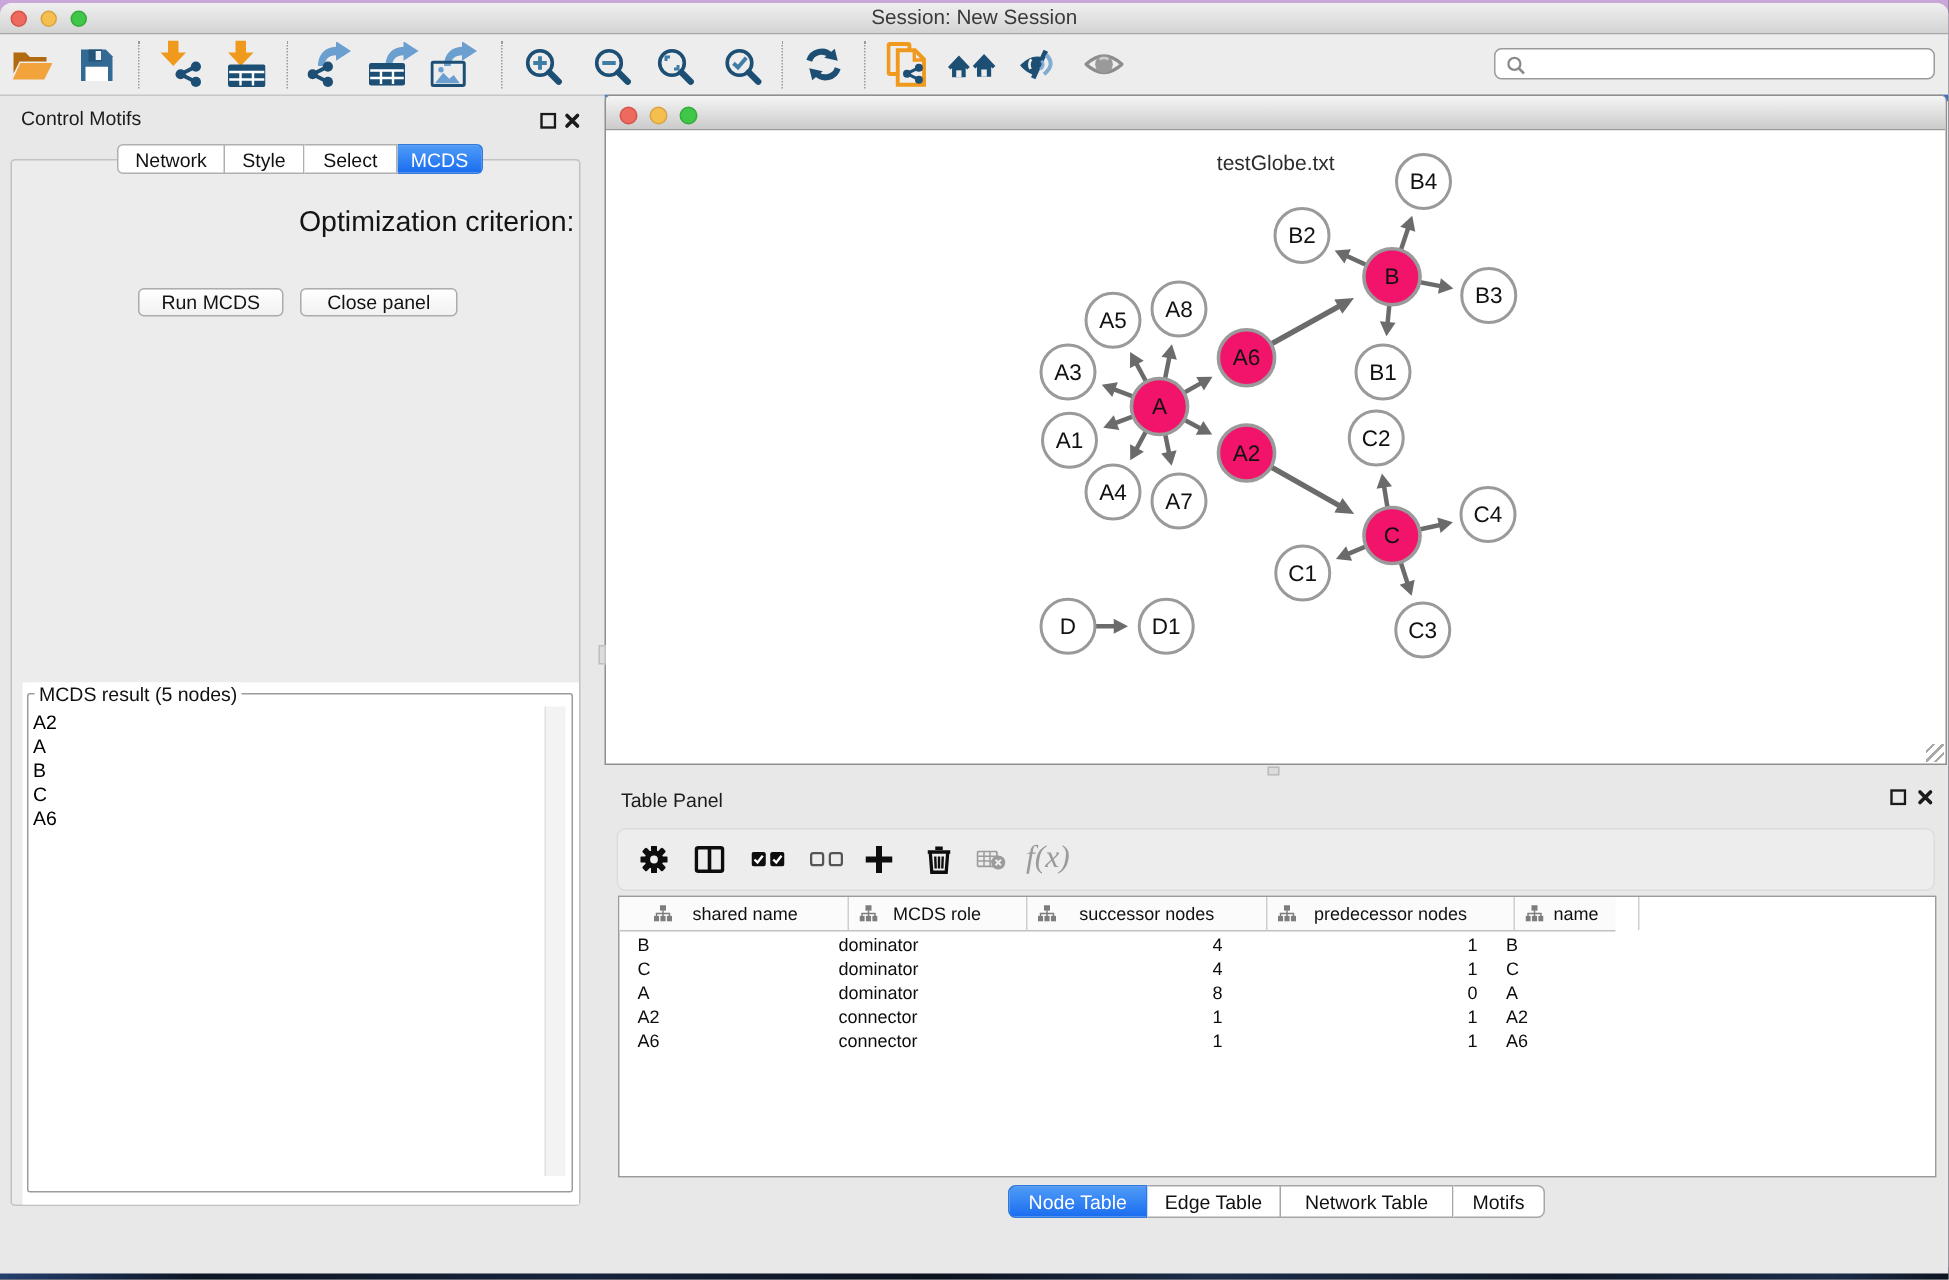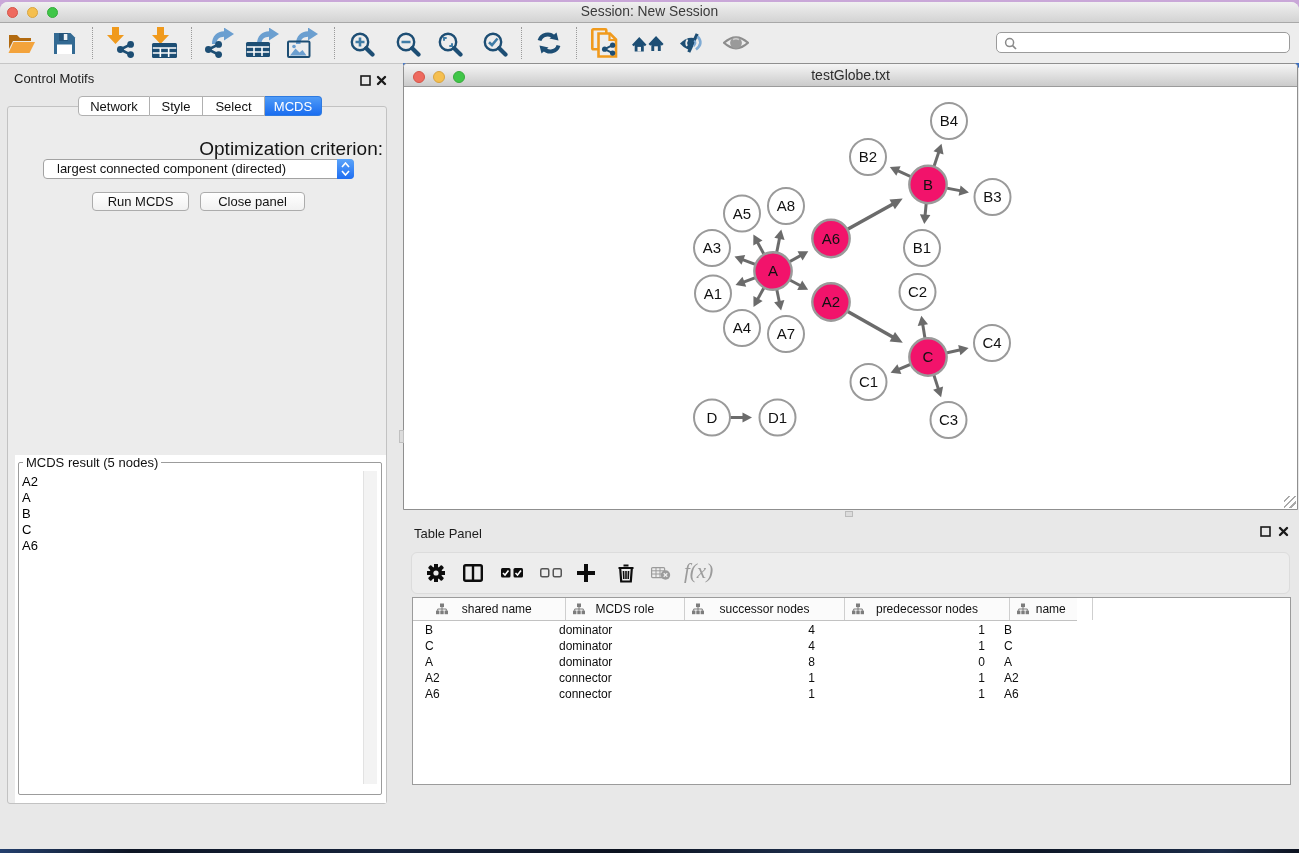--- a/index.html
+++ b/index.html
@@ -37,21 +37,21 @@
   font-size:13px; color:#131313; text-align:center; line-height:17px; }
 #whitepanel { left:15px; top:453px; width:371px; height:348px; background:#fff; }
 #groupbox { left:18px; top:460px; width:364px; height:333px; border:1px solid #9c9c9c; border-radius:2px; background:#fff; }
 #grouplab { position:absolute; left:4px; top:-8px; background:#fff; padding:0 3px; font-size:13px; color:#111; }
 #mlist { position:absolute; left:3px; top:11px; font-size:13px; line-height:16.1px; color:#000; }
 #sbtrack { position:absolute; right:4px; top:8px; width:14px; height:313px; background:#f3f3f3; border-left:1px solid #e2e2e2; }
 
 #nw { left:403px; top:61px; width:895px; height:447px; border:1px solid #8f8f8f; border-radius:4px 4px 0 0; background:#fff; }
 #nw-tb { position:absolute; left:0; top:0; width:100%; height:23px; background:linear-gradient(#f5f5f5,#cbcbcb);
   border-bottom:1px solid #9b9b9b; border-radius:3px 3px 0 0; }
-#nw-tb .t { width:100%; text-align:center; font-size:14px; color:#2d2d2d; line-height:22px; }
+#nw-tb .t { width:100%; text-align:center; font-size:14px; color:#2d2d2d; line-height:22px;margin-top:33px; }
 #nw .light { top:7px; width:12px; height:12px; }
 #grip { position:absolute; right:1px; bottom:1px; width:12px; height:12px;
   background:repeating-linear-gradient(135deg, transparent 0 3px, #a9a9a9 3px 4.5px); }
 
 #tp-title { left:414px; top:524px; font-size:13px; color:#1c1c1c; }
 #tp-toolbar { left:411px; top:550px; width:879px; height:42px; background:#ededed; border:1px solid #dcdcdc; border-radius:6px; }
 #table { left:412px; top:595px; width:879px; height:188px; background:#fff; border:1px solid #9b9b9b; }
 #thead { position:absolute; left:0; top:0; height:23px; background:#fbfbfb; border-bottom:1px solid #c2c2c2; }
 .th { position:absolute; top:0; height:22px; border-right:1px solid #cfcfcf;margin-left:16px; }
 .th .lbl { position:absolute; width:100%; text-align:center; top:4px; font-size:12px; color:#111; }
@@ -262,29 +262,20 @@
         <path d="M2 2 L9 9 M9 2 L2 9" stroke="#1a1a1a" stroke-width="2.4" stroke-linecap="round"></path>
       </svg>
     <div class="abs" id="cp-panel"></div>
     <div class="abs" id="tabs">
       <div class="tab first" style="width:72px;">Network</div>
       <div class="tab" style="width:53px;">Style</div>
       <div class="tab" style="width:62px;">Select</div>
       <div class="tab sel" style="width:57px;">MCDS</div>
     </div>
     <div class="abs" id="optlab">Optimization criterion:</div>
-    <div class="abs" id="combo">
-      <div class="txt">largest connected component (directed)</div>
-      <div class="step">
-          <svg width="9" height="14" viewBox="0 0 9 14" style="position:absolute;left:4px;top:3px;">
-        <path d="M1 5 L4.5 1 L8 5" fill="none" stroke="#fff" stroke-width="1.6"></path>
-        <path d="M1 9 L4.5 13 L8 9" fill="none" stroke="#fff" stroke-width="1.6"></path>
-          </svg>
-        </div>
-    </div>
     <div class="abs btn" style="left:92px;top:190px;width:97px;">Run MCDS</div>
     <div class="abs btn" style="left:200px;top:190px;width:105px;">Close panel</div>
     <div class="abs" id="whitepanel"></div>
     <div class="abs" id="groupbox">
       <div id="grouplab">MCDS result (5 nodes)</div>
       <div id="mlist">A2<br>A<br>B<br>C<br>A6</div>
       <div id="sbtrack"></div>
     </div>
     <svg class="abs" style="left:1293px;top:61px" width="6" height="5" viewBox="0 0 6 5">
         <path d="M0 0 L6 0 L6 5 Z" fill="#3a6fc4"></path>
@@ -544,14 +535,20 @@
         <div class="cell" style="left:146px;top:72.10000000000001px;">connector</div>
         <div class="cell" style="left:257px;top:72.10000000000001px;width:145px;text-align:right;">1</div>
         <div class="cell" style="left:417px;top:72.10000000000001px;width:155px;text-align:right;">1</div>
         <div class="cell" style="left:591px;top:72.10000000000001px;">A2</div>
         <div class="cell" style="left:12px;top:88.30000000000001px;">A6</div>
         <div class="cell" style="left:146px;top:88.30000000000001px;">connector</div>
         <div class="cell" style="left:257px;top:88.30000000000001px;width:145px;text-align:right;">1</div>
         <div class="cell" style="left:417px;top:88.30000000000001px;width:155px;text-align:right;">1</div>
         <div class="cell" style="left:591px;top:88.30000000000001px;">A6</div>
     </div>
+    <div class="abs" id="btabs">
+      <div class="btab first" style="width:93px;">Node Table</div>
+      <div class="btab" style="width:89px;">Edge Table</div>
+      <div class="btab" style="width:115px;">Network Table</div>
+      <div class="btab last" style="width:61px;">Motifs</div>
+    </div>
   </div>
 </div>
 
 </body></html>

